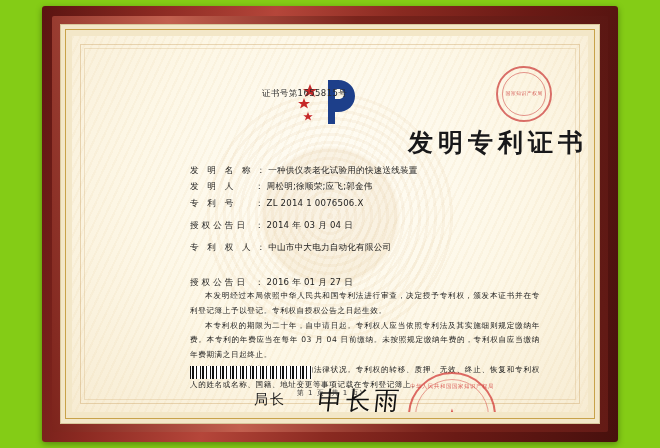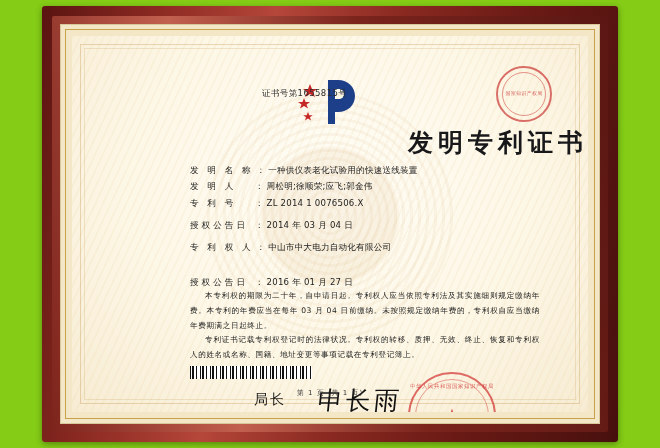--- a/index.html
+++ b/index.html
@@ -223,20 +223,21 @@
                 <span class="field-value">中山市中大电力自动化有限公司</span>
               </div>
               <div class="field-row" style="margin-top:18px;">
                 <span class="field-label">授权公告日</span>
                 <span class="field-colon">：</span>
                 <span class="field-value">2016 年 01 月 27 日</span>
               </div>
             </div>
 
             <div class="body-text">
+              <p>本发明经过本局依照中华人民共和国专利法进行审查，决定授予专利权，颁发本证书并在专利登记簿上予以登记。专利权自授权公告之日起生效。</p>
               <p>本专利权的期限为二十年，自申请日起。专利权人应当依照专利法及其实施细则规定缴纳年费。本专利的年费应当在每年 03 月 04 日前缴纳。未按照规定缴纳年费的，专利权自应当缴纳年费期满之日起终止。</p>
               <p>专利证书记载专利权登记时的法律状况。专利权的转移、质押、无效、终止、恢复和专利权人的姓名或名称、国籍、地址变更等事项记载在专利登记簿上。</p>
             </div>
 
             <div class="barcode"></div>
 
             <div class="sign-block">
               <div>局长</div>
               <div>申长雨</div>
             </div>

